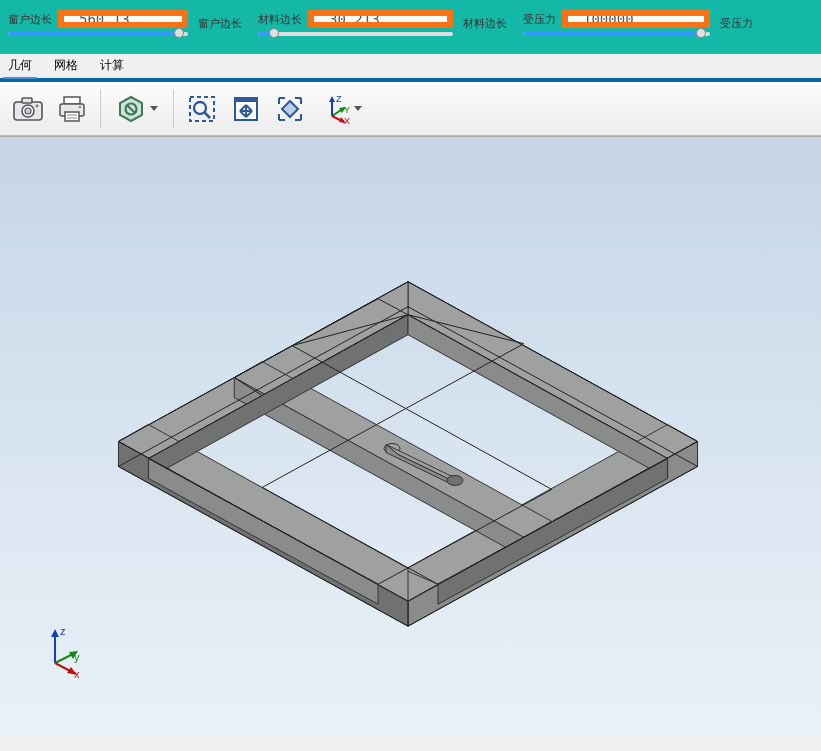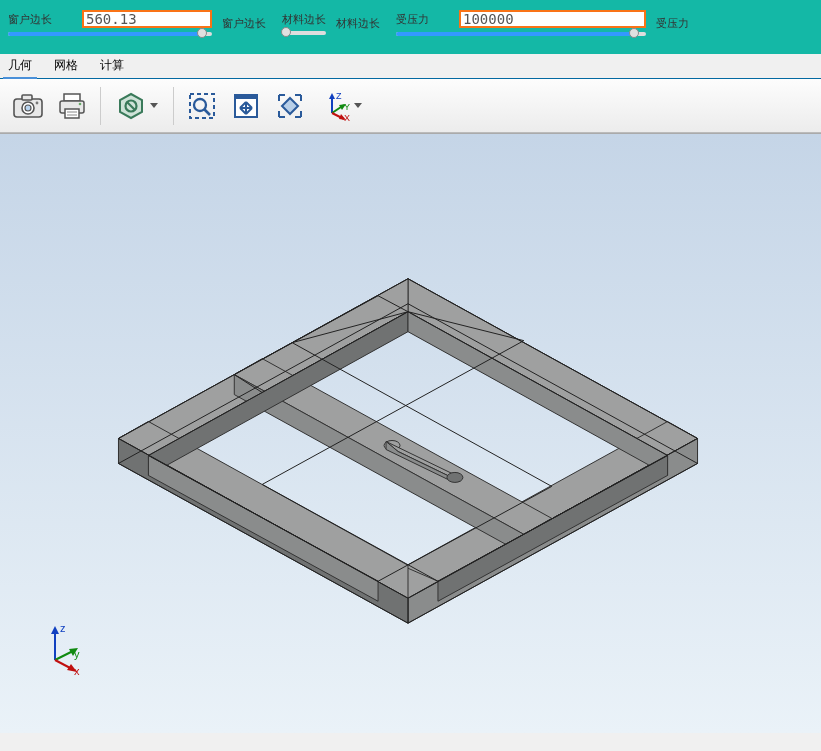--- a/index.html
+++ b/index.html
@@ -33,32 +33,31 @@
     color: #333;
   }
   .param-label-right {
     font-size: 11px;
     color: #333;
     margin-left: 4px;
     margin-right: 10px;
     align-self: center;
   }
   .param-input {
-    border: 2px solid #f97316;
+    border: 6px solid #f97316;
     background: #fff;
     font-family: monospace;
     font-size: 14px;
-    padding: 0 2px;
+    padding: 0 15px;
     height: 18px;
     color: #555;
-    margin-left: 24px;
   }
   .w1 { width: 130px; }
   .w2 { width: 145px; }
-  .w3 { width: 187px; }
+  .w3 { width: 148px; }
   .slider-track {
     height: 4px;
     background: #ddd;
     border-radius: 2px;
     margin-top: 4px;
     position: relative;
     width: 100%;
   }
   .slider-fill {
     height: 100%;
@@ -76,21 +75,21 @@
     position: absolute;
     top: -4px;
     transform: translateX(-50%);
   }
 
   .tabs {
     display: flex;
     background: #f0f0f0;
     padding-left: 6px;
     gap: 18px;
-    border-bottom: 1px solid #0369a1;
+    border-bottom: 4px solid #0369a1;
     font-size: 12px;
   }
   .tab {
     padding: 3px 2px 4px 2px;
     cursor: pointer;
     position: relative;
   }
   .tab.active::after {
     content: "";
     position: absolute;
@@ -160,20 +159,21 @@
     <div class="slider-track">
       <div class="slider-fill" style="width:95%"></div>
       <div class="slider-thumb" style="left:95%"></div>
     </div>
   </div>
   <span class="param-label-right">窗户边长</span>
 
   <div class="param-group">
     <div class="param-row">
       <span class="param-label-left">材料边长</span>
+      <input class="param-input w2" value="30.213" style="">
     </div>
     <div class="slider-track">
       <div class="slider-fill" style="width:8%"></div>
       <div class="slider-thumb" style="left:8%"></div>
     </div>
   </div>
   <span class="param-label-right">材料边长</span>
 
   <div class="param-group">
     <div class="param-row">

